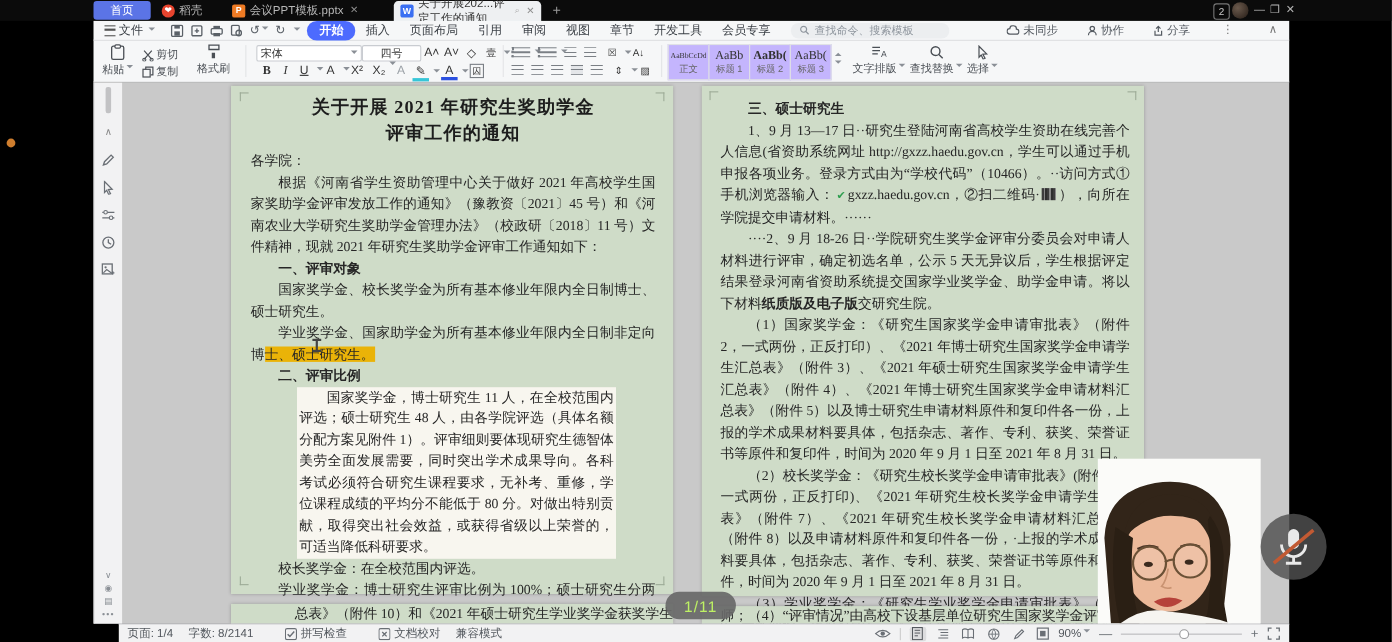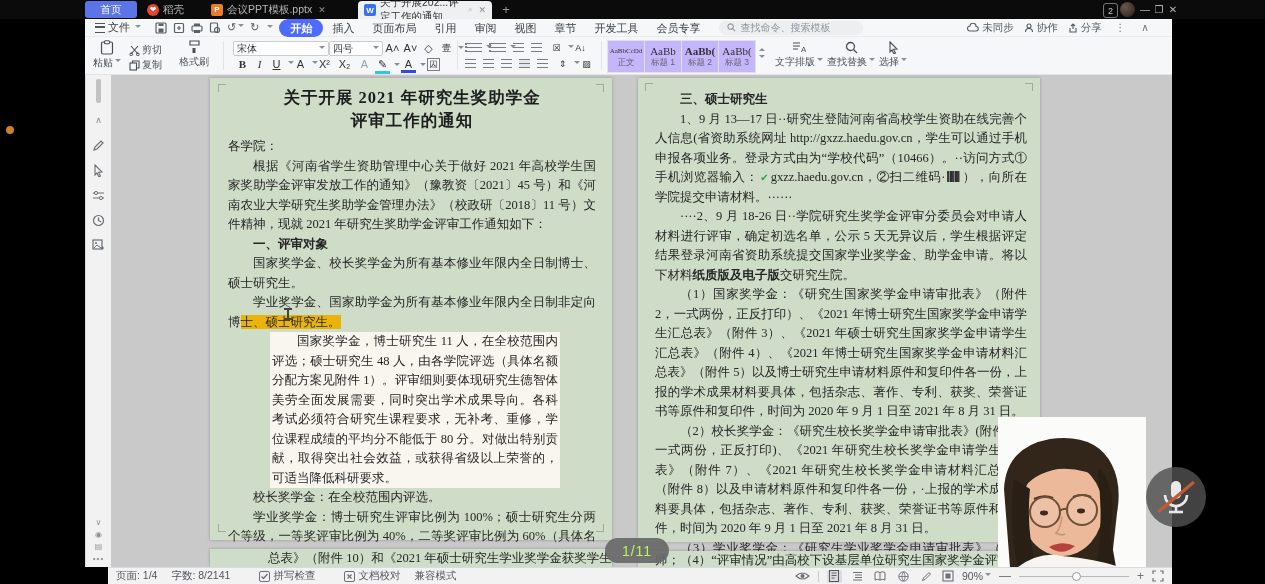--- a/index.html
+++ b/index.html
@@ -36,21 +36,21 @@
   .hamb{width:10px;height:8px;border-top:1.5px solid #555;border-bottom:1.5px solid #555;position:relative;}
   .hamb:before{content:"";position:absolute;left:0;top:2.5px;width:10px;height:1.5px;background:#555;}
   .caret{display:inline-block;width:0;height:0;border:3px solid transparent;border-top-color:#8a8f96;margin-left:2px;vertical-align:1px;}
   .qb{display:flex;align-items:center;gap:6px;padding:0 6px;color:#5a6067;}
   .qb svg{display:block;}
   .uglyph{font-size:11px;color:#5a6067;}
   .mb-item{padding:0 9px;line-height:16px;cursor:default;}
   .mb-item.active{background:#4d6bfe;color:#fff;border-radius:9px;padding:1px 11px;font-weight:bold;}
   .mb-search{display:flex;align-items:center;gap:4px;background:#eceef0;border-radius:9px;height:14px;
              padding:0 8px;color:#8e959d;font-size:10px;margin-left:10px;width:128px;}
-  .mb-right{margin-left:auto;display:flex;gap:10px;color:#555b62;font-size:10.5px;padding-right:20px;}
+  .mb-right{margin-left:auto;display:flex;gap:26px;color:#555b62;font-size:10.5px;padding-right:8px;}
   .mb-right .itm{display:flex;align-items:center;gap:3px;}
   .mb-more{color:#777;padding:0 3px;}
 
   
   #ribbon{left:85px;top:37px;width:1087px;height:38px;background:#f6f7f8;border-bottom:1px solid #e2e3e5;box-sizing:border-box;}
   #ribbon .sep{position:absolute;top:4px;bottom:4px;width:1px;background:#e3e4e6;}
   .rlabel{font-size:10px;color:#4a4f55;}
   .rbtn{position:absolute;display:flex;align-items:center;gap:2px;color:#4a4f55;font-size:10px;}
   .rbig{position:absolute;display:flex;flex-direction:column;align-items:center;gap:1px;color:#4a4f55;font-size:10px;}
   .sel{position:absolute;background:#fff;border:1px solid #c9ccd1;border-radius:2px;height:13px;font-size:10px;
@@ -260,21 +260,21 @@
           <path d="M6 5 v3 M4.5 8 h3 v5 h-3 z" fill="#4a4f55"></path>
         </svg>
       <span class="rlabel">格式刷</span>
     </div>
     <div class="sep" style="left:138px;"></div>
 
     <div class="sel" style="left:148px;top:4px;width:88px;">
       <span>宋体</span>
         <span class="caret"></span>
     </div>
-    <div class="sel" style="left:244px;top:4px;width:46px;">
+    <div class="sel" style="left:244px;top:4px;width:46px;flex-direction:column;">
       <span>四号</span>
         <span class="caret"></span>
     </div>
     <div class="rbtn" style="left:300px;top:5px;">
         <span class="fmt">A˄</span>
       </div>
     <div class="rbtn" style="left:318px;top:5px;">
         <span class="fmt">A˅</span>
       </div>
     <div class="rbtn" style="left:336px;top:5px;">
@@ -418,20 +418,21 @@
       <div class="cropmark" style="left:8px;bottom:8px;border-left-width:1px;border-bottom-width:1px;"></div>
       <div class="cropmark" style="right:8px;bottom:8px;border-right-width:1px;border-bottom-width:1px;"></div>
       <div class="doc-title">关于开展 2021 年研究生奖助学金</div>
       <div class="doc-title" style="margin-bottom:5px;">评审工作的通知</div>
       <div id="left-body" class="doc-text">
           <div class="para plain"><span>各学院：</span></div>
           <div class="para body"><span>根据《河南省学生资助管理中心关于做好 2021 年高校学生国家奖助学金评审发放工作的通知》（豫教资〔2021〕45 号）和《河南农业大学研究生奖助学金管理办法》（校政研〔2018〕11 号）文件精神，现就 2021 年研究生奖助学金评审工作通知如下：</span></div>
           <div class="para h"><span>一、评审对象</span></div>
           <div class="para body"><span>国家奖学金、校长奖学金为所有基本修业年限内全日制博士、硕士研究生。</span></div>
           <div class="para body"><span>学业奖学金、国家助学金为所有基本修业年限内全日制非定向博</span><span class="hl-gray">士、硕士研究生。</span></div>
+          <div class="para h"><span>二、评审比例</span></div>
           <div class="para block"><span>国家奖学金，博士研究生 11 人，在全校范围内评选；硕士研究生 48 人，由各学院评选（具体名额分配方案见附件 1）。评审细则要体现研究生德智体美劳全面发展需要，同时突出学术成果导向。各科考试必须符合研究生课程要求，无补考、重修，学位课程成绩的平均分不能低于 80 分。对做出特别贡献，取得突出社会效益，或获得省级以上荣誉的，可适当降低科研要求。</span></div>
           <div class="para body"><span>校长奖学金：在全校范围内评选。</span></div>
           <div class="para body"><span>学业奖学金：博士研究生评审比例为 100%；硕士研究生分两个等级，一等奖评审比例为 40%，二等奖评审比例为 60%（具体名额分配方案见附件 1）。</span></div>
         </div>
     </div>
 
     <div id="page-right" class="page">
       <div class="cropmark" style="left:7px;top:5px;border-left-width:1px;border-top-width:1px;"></div>
       <div class="cropmark" style="right:7px;top:5px;border-right-width:1px;border-top-width:1px;"></div>
       <div id="right-body" class="doc-text">

